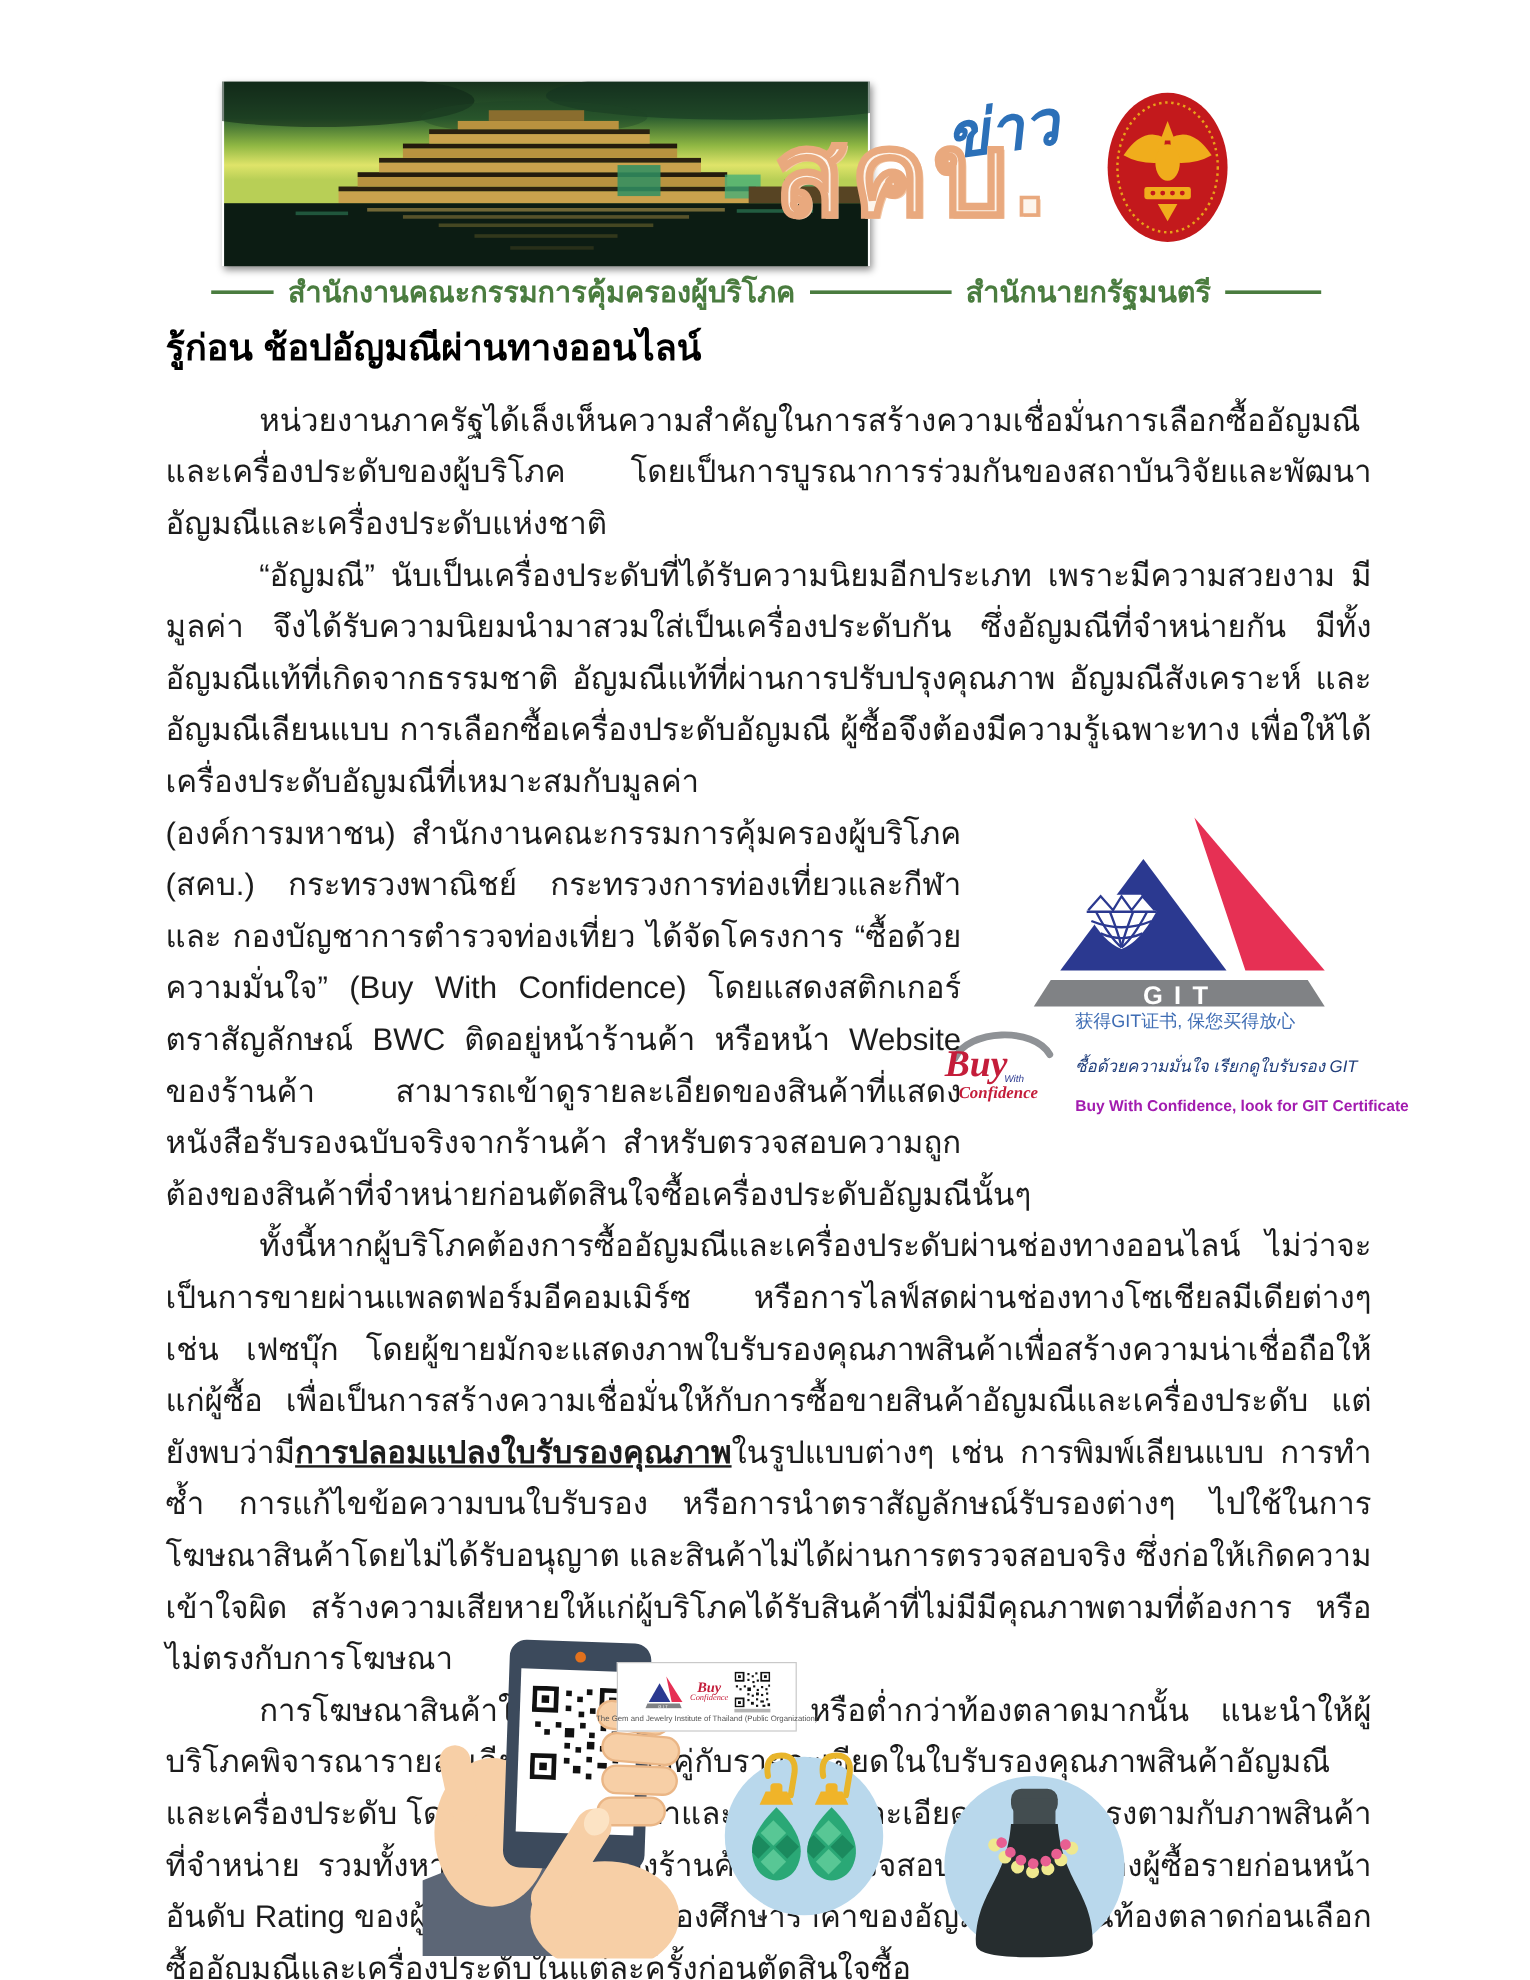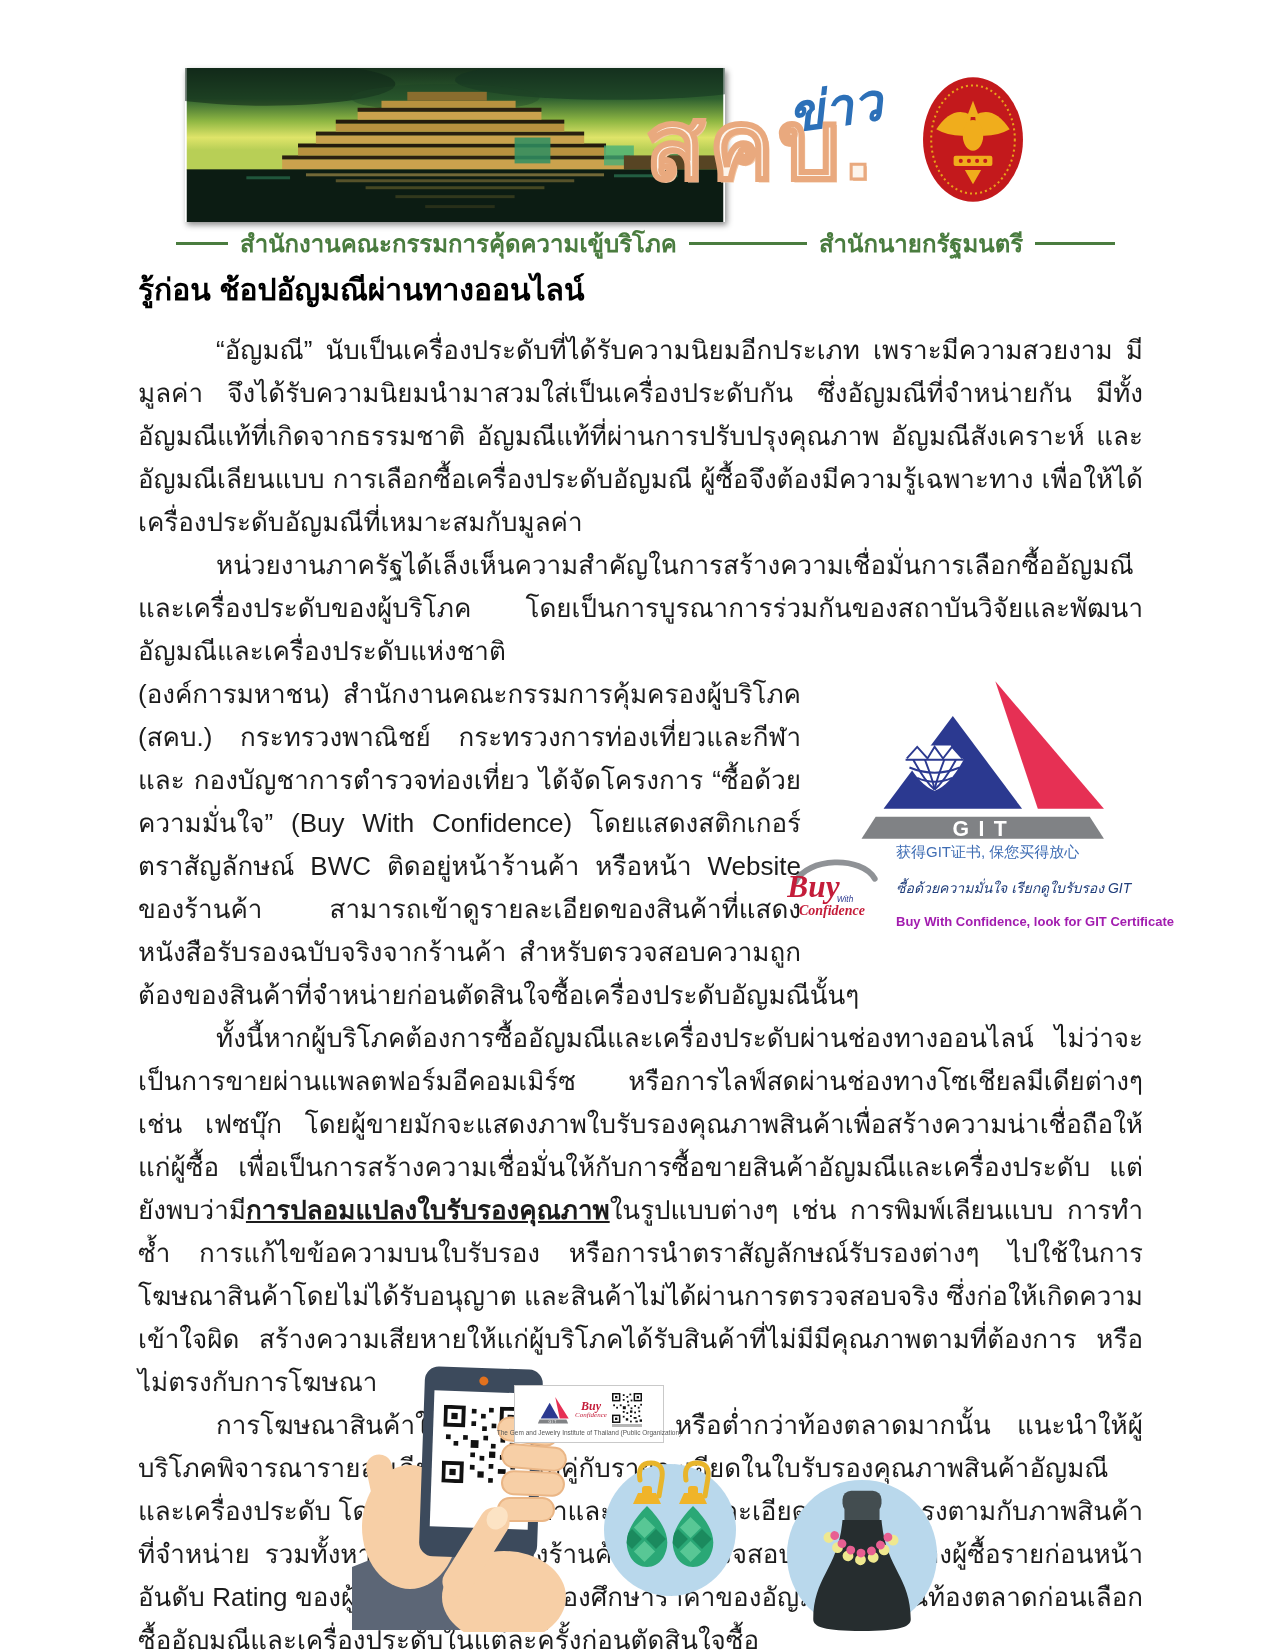--- a/index.html
+++ b/index.html
@@ -116,32 +116,32 @@
       <g fill="#c3191c">
         <circle cx="38" cy="83" r="2"></circle>
           <circle cx="46" cy="83" r="2"></circle>
         <circle cx="54" cy="83" r="2"></circle>
           <circle cx="62" cy="83" r="2"></circle>
       </g>
     </svg>
 
     <div class="cap">
       <span class="dash d1"></span>
-      <span>สำนักงานคณะกรรมการคุ้ดความเขู้บริโภค</span>
+      <span>สำนักงานคณะกรรมการคุ้มครองผู้บริโภค</span>
       <span class="dash d2"></span>
       <span>สำนักนายกรัฐมนตรี</span>
       <span class="dash d3"></span>
     </div>
   </div>
 
   <h1 class="title">รู้ก่อน ช้อปอัญมณีผ่านทางออนไลน์</h1>
 
   <div class="content">
+    <p class="ind">หน่วยงานภาครัฐได้เล็งเห็นความสำคัญในการสร้างความเชื่อมั่นการเลือกซื้ออัญมณีและเครื่องประดับของผู้บริโภค โดยเป็นการบูรณาการร่วมกันของสถาบันวิจัยและพัฒนาอัญมณีและเครื่องประดับแห่งชาติ</p>
     <p class="ind">“อัญมณี” นับเป็นเครื่องประดับที่ได้รับความนิยมอีกประเภท เพราะมีความสวยงาม มีมูลค่า จึงได้รับความนิยมนำมาสวมใส่เป็นเครื่องประดับกัน ซึ่งอัญมณีที่จำหน่ายกัน มีทั้งอัญมณีแท้ที่เกิดจากธรรมชาติ อัญมณีแท้ที่ผ่านการปรับปรุงคุณภาพ อัญมณีสังเคราะห์ และอัญมณีเลียนแบบ การเลือกซื้อเครื่องประดับอัญมณี ผู้ซื้อจึงต้องมีความรู้เฉพาะทาง เพื่อให้ได้เครื่องประดับอัญมณีที่เหมาะสมกับมูลค่า</p>
-    <p class="ind">หน่วยงานภาครัฐได้เล็งเห็นความสำคัญในการสร้างความเชื่อมั่นการเลือกซื้ออัญมณีและเครื่องประดับของผู้บริโภค โดยเป็นการบูรณาการร่วมกันของสถาบันวิจัยและพัฒนาอัญมณีและเครื่องประดับแห่งชาติ</p>
 
     <div class="wrapzone">
 
       <figure class="gitfig" style="margin:2px 0 4px 12px">
         <svg width="300" height="186" viewBox="0 0 340 210" aria-hidden="true">
           <polygon points="192,8 330,170 246,170" fill="#e63054"></polygon>
           <polygon points="138,52 226,170 50,170" fill="#2b3990"></polygon>
           <polygon points="40,180 312,180 330,208 22,208" fill="#808285"></polygon>
           <text x="178" y="205" text-anchor="middle" font-size="27" font-weight="bold" letter-spacing="12" fill="#ffffff" font-family="Liberation Sans, sans-serif">GIT</text>
           <g transform="translate(78,88) scale(0.82)">

